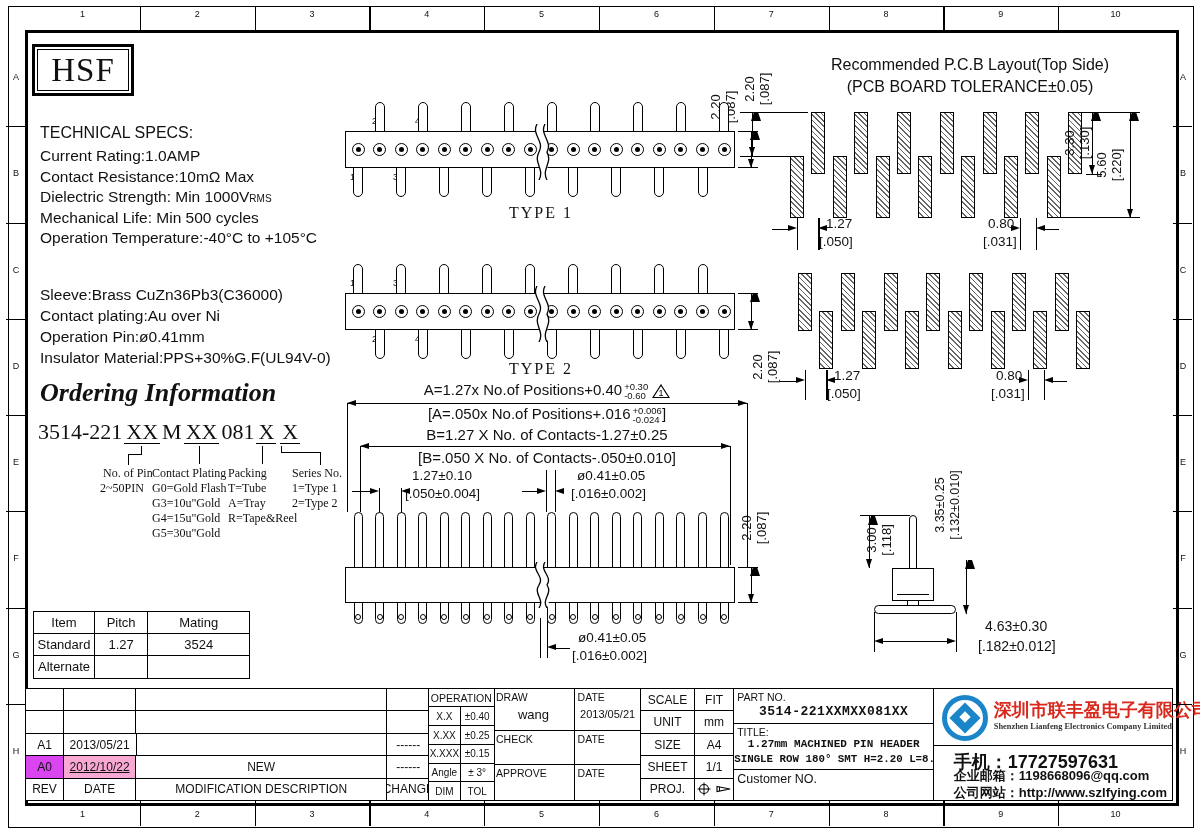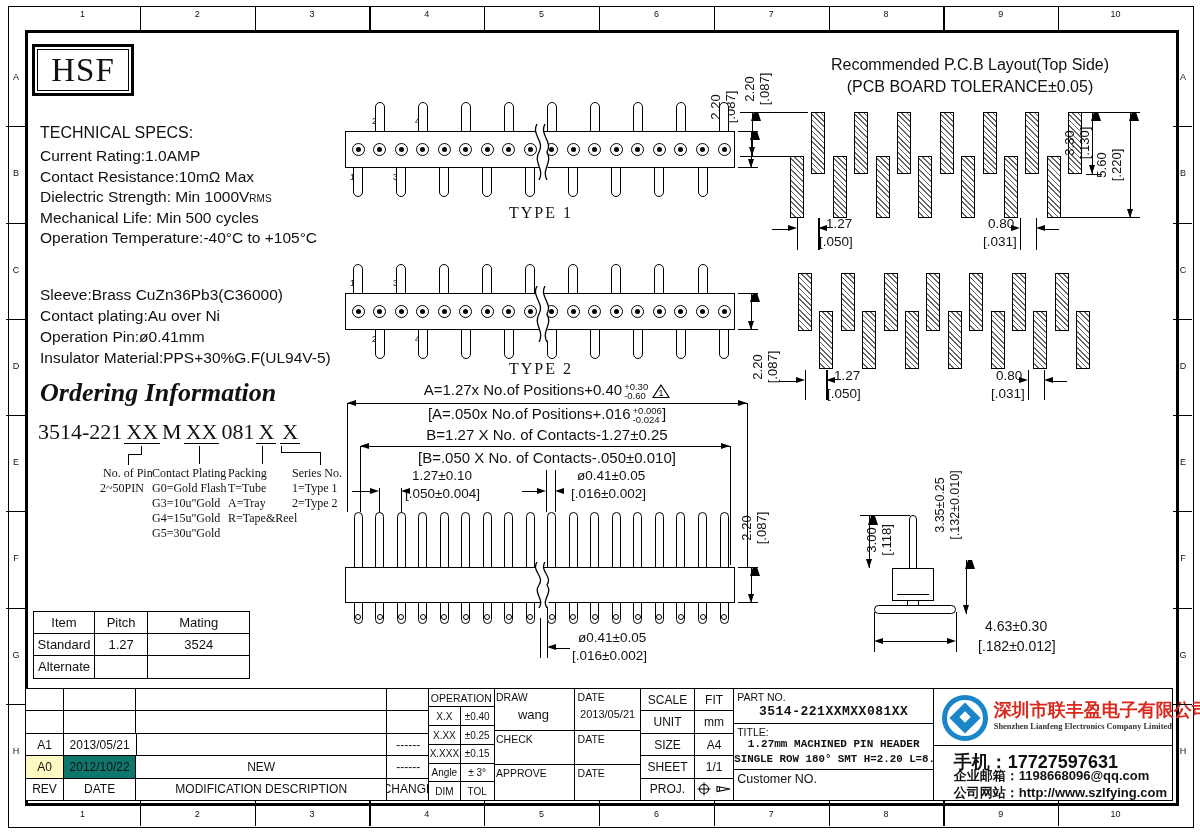--- a/index.html
+++ b/index.html
@@ -43,21 +43,21 @@
   <div class="t" style="left:40px;top:124px;font-size:16px">TECHNICAL SPECS:</div>
   <div class="t" style="left:40px;top:147px;font-size:15.5px">Current Rating:1.0AMP</div>
   <div class="t" style="left:40px;top:168px;font-size:15.5px">Contact Resistance:10mΩ Max</div>
   <div class="t" style="left:40px;top:188px;font-size:15.5px"><span>Dielectric Strength: Min 1000V</span><span style="font-size:10px">RMS</span></div>
   <div class="t" style="left:40px;top:209px;font-size:15.5px">Mechanical Life: Min 500 cycles</div>
   <div class="t" style="left:40px;top:229px;font-size:15.5px">Operation Temperature:-40°C to +105°C</div>
 
   <div class="t" style="left:40px;top:286px;font-size:15.5px">Sleeve:Brass CuZn36Pb3(C36000)</div>
   <div class="t" style="left:40px;top:307px;font-size:15.5px">Contact plating:Au over Ni</div>
   <div class="t" style="left:40px;top:328px;font-size:15.5px">Operation Pin:ø0.41mm</div>
-  <div class="t" style="left:40px;top:349px;font-size:15.5px">Insulator Material:PPS+30%G.F(UL94V-5)</div>
+  <div class="t" style="left:40px;top:349px;font-size:15.5px">Insulator Material:PPS+30%G.F(UL94V-0)</div>
 
   <div class="t ser" style="left:40px;top:378px;font-size:26px;font-weight:bold;font-style:italic">Ordering Information</div>
   <div class="t ser" style="left:38px;top:419px;font-size:22px">
     <span>3514-221</span><span class="u">XX</span><span>M</span><span class="u">XX</span><span>081</span><span class="u">X</span><span class="u">X</span>
   </div>
 
   <div class="vl" style="left:141px;top:446px;height:9px"></div>
   <div class="hl" style="left:128px;top:454px;width:14px"></div>
   <div class="vl" style="left:128px;top:454px;height:11px"></div>
   <div class="vl" style="left:199px;top:446px;height:18px"></div>
@@ -612,22 +612,22 @@
     <div style="position: absolute; left: 62.6px; top: 688px; width: 74px; height: 23.8px; border: 1.4px solid rgb(0, 0, 0); box-sizing: border-box; background: rgb(255, 255, 255); display: flex; align-items: center; justify-content: center; font-size: 12px; white-space: nowrap; overflow: hidden;"></div>
     <div style="position: absolute; left: 135.2px; top: 688px; width: 252px; height: 23.8px; border: 1.4px solid rgb(0, 0, 0); box-sizing: border-box; background: rgb(255, 255, 255); display: flex; align-items: center; justify-content: center; font-size: 12px; white-space: nowrap; overflow: hidden;"></div>
     <div style="position: absolute; left: 385.8px; top: 688px; width: 45px; height: 23.8px; border: 1.4px solid rgb(0, 0, 0); box-sizing: border-box; background: rgb(255, 255, 255); display: flex; align-items: center; justify-content: center; font-size: 12px; white-space: nowrap; overflow: hidden;"></div>
     <div style="position: absolute; left: 25px; top: 710.4px; width: 39px; height: 23.8px; border: 1.4px solid rgb(0, 0, 0); box-sizing: border-box; background: rgb(255, 255, 255); display: flex; align-items: center; justify-content: center; font-size: 12px; white-space: nowrap; overflow: hidden;"></div>
     <div style="position: absolute; left: 62.6px; top: 710.4px; width: 74px; height: 23.8px; border: 1.4px solid rgb(0, 0, 0); box-sizing: border-box; background: rgb(255, 255, 255); display: flex; align-items: center; justify-content: center; font-size: 12px; white-space: nowrap; overflow: hidden;"></div>
     <div style="position: absolute; left: 135.2px; top: 710.4px; width: 252px; height: 23.8px; border: 1.4px solid rgb(0, 0, 0); box-sizing: border-box; background: rgb(255, 255, 255); display: flex; align-items: center; justify-content: center; font-size: 12px; white-space: nowrap; overflow: hidden;"></div>
     <div style="position: absolute; left: 385.8px; top: 710.4px; width: 45px; height: 23.8px; border: 1.4px solid rgb(0, 0, 0); box-sizing: border-box; background: rgb(255, 255, 255); display: flex; align-items: center; justify-content: center; font-size: 12px; white-space: nowrap; overflow: hidden;"></div>
     <div style="position: absolute; left: 25px; top: 732.8px; width: 39px; height: 23.8px; border: 1.4px solid rgb(0, 0, 0); box-sizing: border-box; background: rgb(255, 255, 255); display: flex; align-items: center; justify-content: center; font-size: 12px; white-space: nowrap; overflow: hidden;">A1</div>
     <div style="position: absolute; left: 62.6px; top: 732.8px; width: 74px; height: 23.8px; border: 1.4px solid rgb(0, 0, 0); box-sizing: border-box; background: rgb(255, 255, 255); display: flex; align-items: center; justify-content: center; font-size: 12px; white-space: nowrap; overflow: hidden;">2013/05/21</div>
     <div style="position: absolute; left: 385.8px; top: 732.8px; width: 45px; height: 23.8px; border: 1.4px solid rgb(0, 0, 0); box-sizing: border-box; background: rgb(255, 255, 255); display: flex; align-items: center; justify-content: center; font-size: 12px; white-space: nowrap; overflow: hidden;">------</div>
-    <div style="position: absolute; left: 25px; top: 755.2px; width: 39px; height: 23.8px; border: 1.4px solid rgb(0, 0, 0); box-sizing: border-box; background: #fef9c3; display: flex; align-items: center; justify-content: center; font-size: 12px; white-space: nowrap; overflow: hidden;">A0</div>
-    <div style="position: absolute; left: 62.6px; top: 755.2px; width: 74px; height: 23.8px; border: 1.4px solid rgb(0, 0, 0); box-sizing: border-box; background: #0f766e; display: flex; align-items: center; justify-content: center; font-size: 12px; white-space: nowrap; overflow: hidden;">2012/10/22</div>
+    <div style="position: absolute; left: 25px; top: 755.2px; width: 39px; height: 23.8px; border: 1.4px solid rgb(0, 0, 0); box-sizing: border-box; background: #d946ef; display: flex; align-items: center; justify-content: center; font-size: 12px; white-space: nowrap; overflow: hidden;">A0</div>
+    <div style="position: absolute; left: 62.6px; top: 755.2px; width: 74px; height: 23.8px; border: 1.4px solid rgb(0, 0, 0); box-sizing: border-box; background: #f9a8d4; display: flex; align-items: center; justify-content: center; font-size: 12px; white-space: nowrap; overflow: hidden; text-decoration: underline;">2012/10/22</div>
     <div style="position: absolute; left: 135.2px; top: 755.2px; width: 252px; height: 23.8px; border: 1.4px solid rgb(0, 0, 0); box-sizing: border-box; background: rgb(255, 255, 255); display: flex; align-items: center; justify-content: center; font-size: 12px; white-space: nowrap; overflow: hidden;">NEW</div>
     <div style="position: absolute; left: 385.8px; top: 755.2px; width: 45px; height: 23.8px; border: 1.4px solid rgb(0, 0, 0); box-sizing: border-box; background: rgb(255, 255, 255); display: flex; align-items: center; justify-content: center; font-size: 12px; white-space: nowrap; overflow: hidden;">------</div>
     <div style="position: absolute; left: 25px; top: 777.6px; width: 39px; height: 23.8px; border: 1.4px solid rgb(0, 0, 0); box-sizing: border-box; background: rgb(255, 255, 255); display: flex; align-items: center; justify-content: center; font-size: 12px; white-space: nowrap; overflow: hidden;">REV</div>
     <div style="position: absolute; left: 62.6px; top: 777.6px; width: 74px; height: 23.8px; border: 1.4px solid rgb(0, 0, 0); box-sizing: border-box; background: rgb(255, 255, 255); display: flex; align-items: center; justify-content: center; font-size: 12px; white-space: nowrap; overflow: hidden;">DATE</div>
     <div style="position: absolute; left: 135.2px; top: 777.6px; width: 252px; height: 23.8px; border: 1.4px solid rgb(0, 0, 0); box-sizing: border-box; background: rgb(255, 255, 255); display: flex; align-items: center; justify-content: center; font-size: 12px; white-space: nowrap; overflow: hidden;">MODIFICATION  DESCRIPTION</div>
     <div style="position: absolute; left: 385.8px; top: 777.6px; width: 45px; height: 23.8px; border: 1.4px solid rgb(0, 0, 0); box-sizing: border-box; background: rgb(255, 255, 255); display: flex; align-items: center; justify-content: center; font-size: 12px; white-space: nowrap; overflow: hidden;">CHANGE</div>
     <div style="position: absolute; left: 427.8px; top: 688px; width: 67px; height: 19.6px; border: 1.4px solid rgb(0, 0, 0); box-sizing: border-box; background: rgb(255, 255, 255); display: flex; align-items: center; justify-content: center; font-size: 10.5px;">OPERATION</div>
     <div style="position: absolute; left: 427.8px; top: 706.2px; width: 33.2px; height: 20.2px; border: 1.4px solid rgb(0, 0, 0); box-sizing: border-box; background: rgb(255, 255, 255); display: flex; align-items: center; justify-content: center; font-size: 10px; white-space: nowrap; overflow: hidden;">X.X</div>
     <div style="position: absolute; left: 459.6px; top: 706.2px; width: 35.2px; height: 20.2px; border: 1.4px solid rgb(0, 0, 0); box-sizing: border-box; background: rgb(255, 255, 255); display: flex; align-items: center; justify-content: center; font-size: 10px; white-space: nowrap; overflow: hidden;">±0.40</div>
     <div style="position: absolute; left: 427.8px; top: 725px; width: 33.2px; height: 20.2px; border: 1.4px solid rgb(0, 0, 0); box-sizing: border-box; background: rgb(255, 255, 255); display: flex; align-items: center; justify-content: center; font-size: 10px; white-space: nowrap; overflow: hidden;">X.XX</div>

